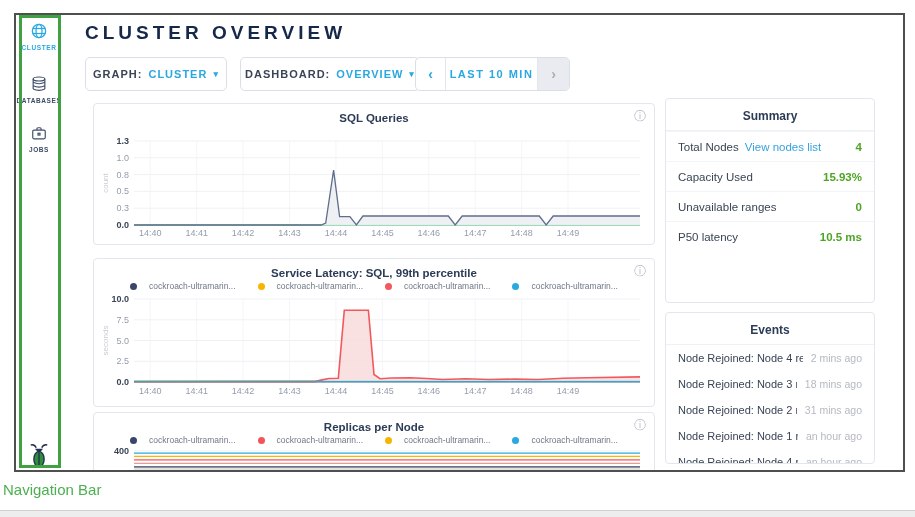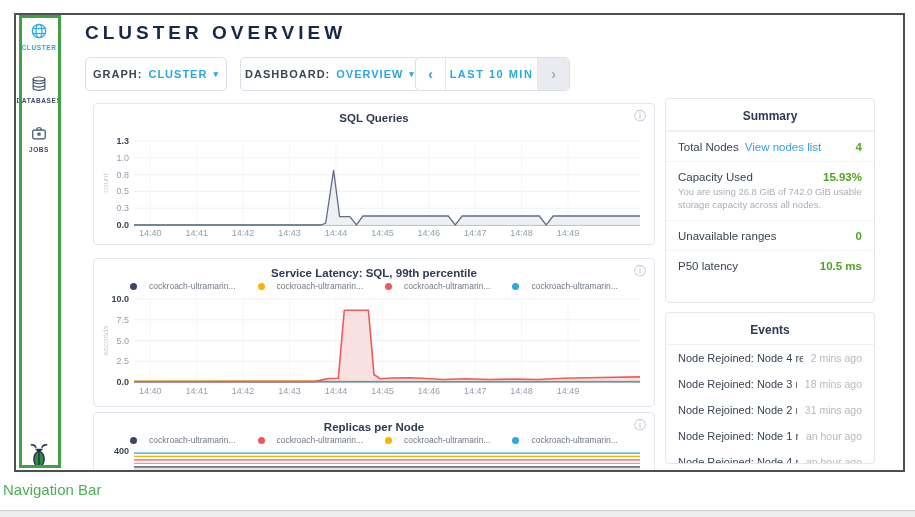--- a/index.html
+++ b/index.html
@@ -276,21 +276,20 @@
     <div class="card side-card" style="top:83px;height:205px">
       <div class="side-title">Summary</div>
       <div class="sum-row">
         <span class="sum-label">Total Nodes</span>
         <span class="sum-link">View nodes list</span>
         <span class="sum-value">4</span>
       </div>
       <div class="sum-row">
         <span class="sum-label">Capacity Used</span>
         <span class="sum-value">15.93%</span>
-        <span class="sum-sub">You are using 26.8 GiB of 742.0 GiB usable storage capacity across all nodes.</span>
       </div>
       <div class="sum-row">
         <span class="sum-label">Unavailable ranges</span>
         <span class="sum-value">0</span>
       </div>
       <div class="sum-row">
         <span class="sum-label">P50 latency</span>
         <span class="sum-value">10.5 ms</span>
       </div>
 

